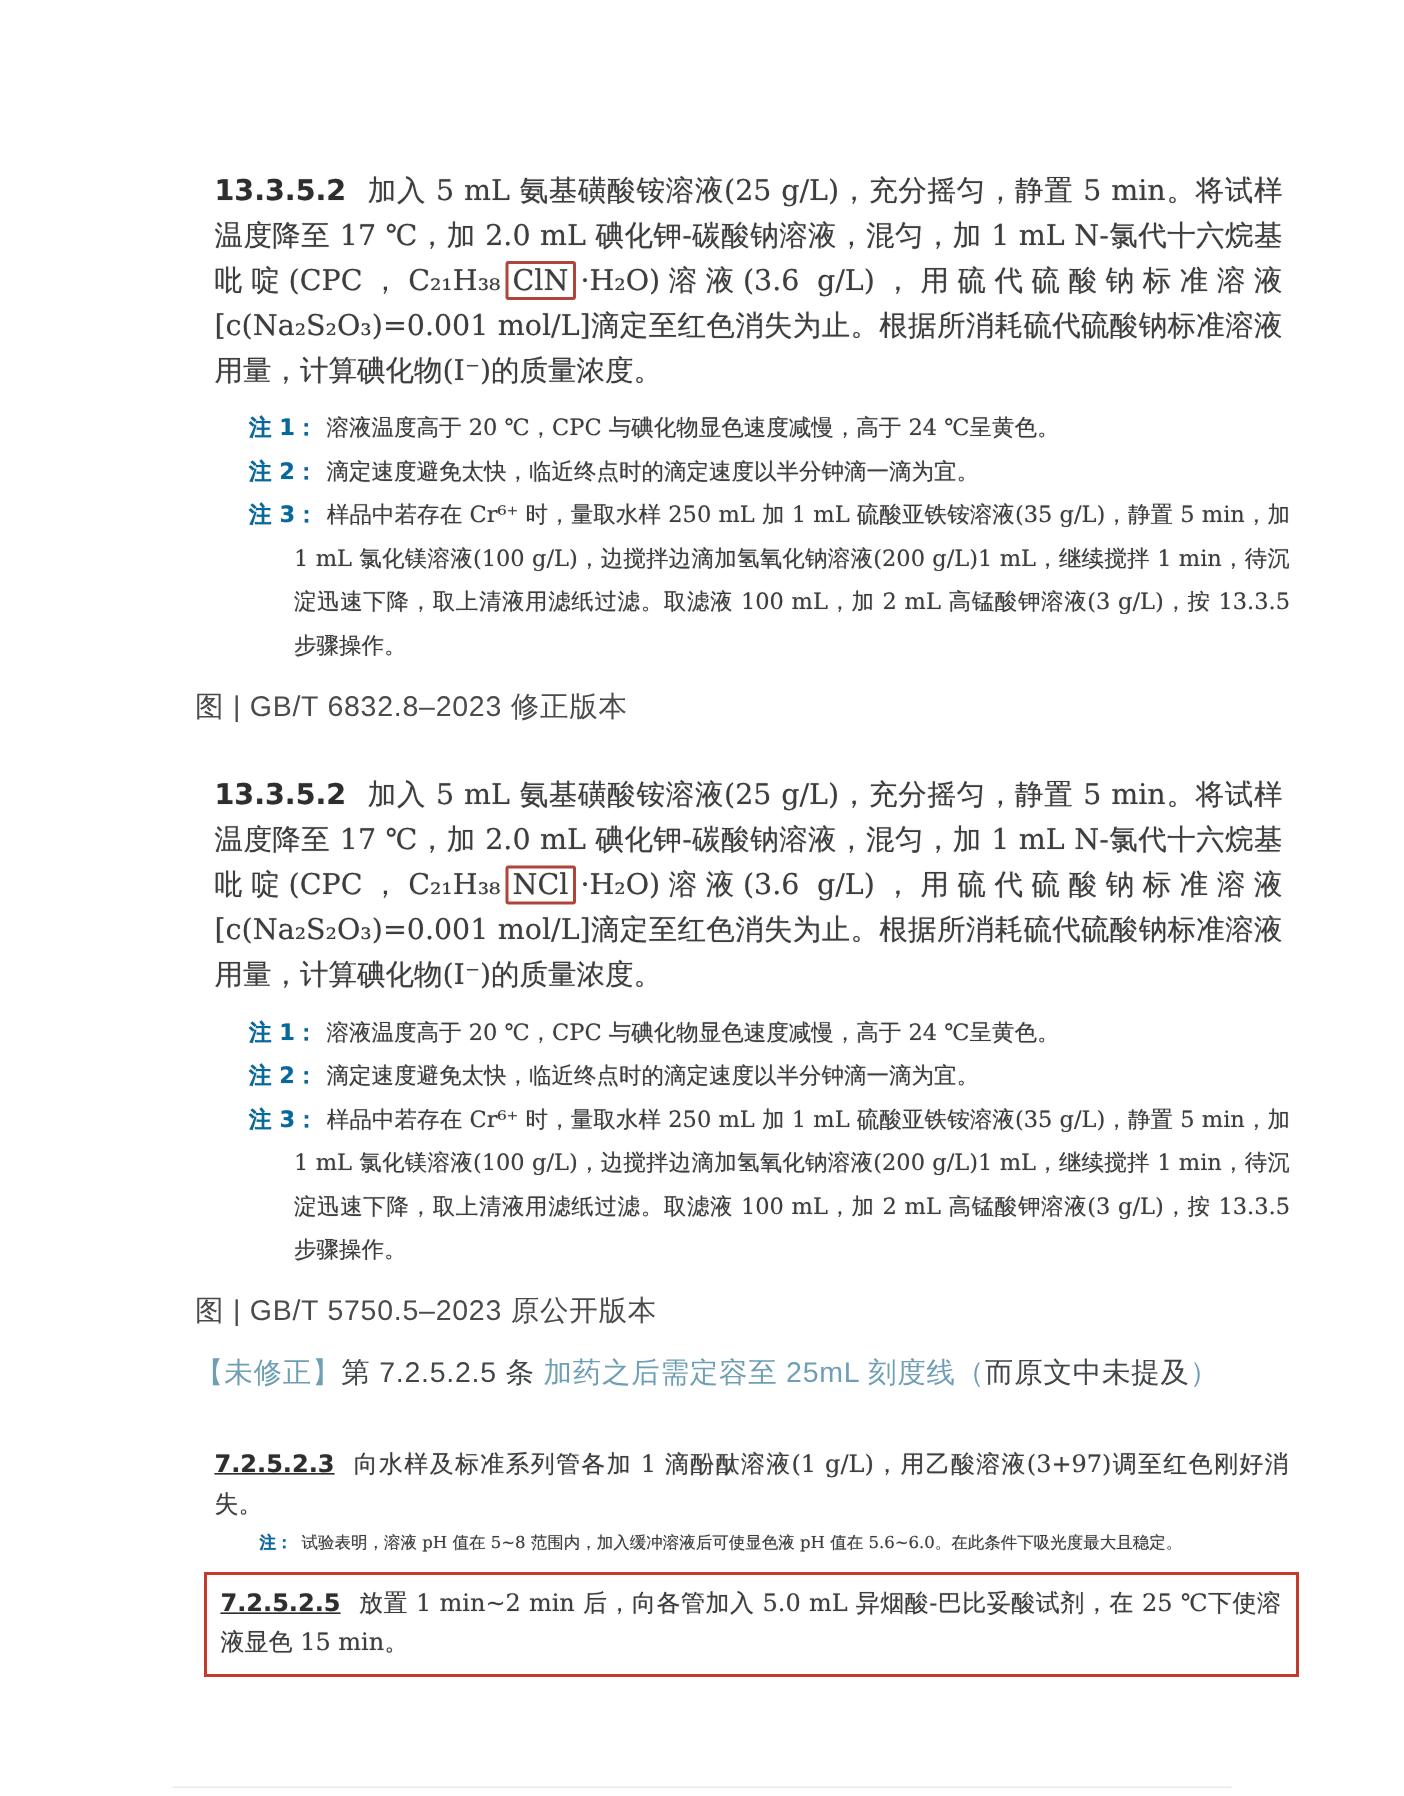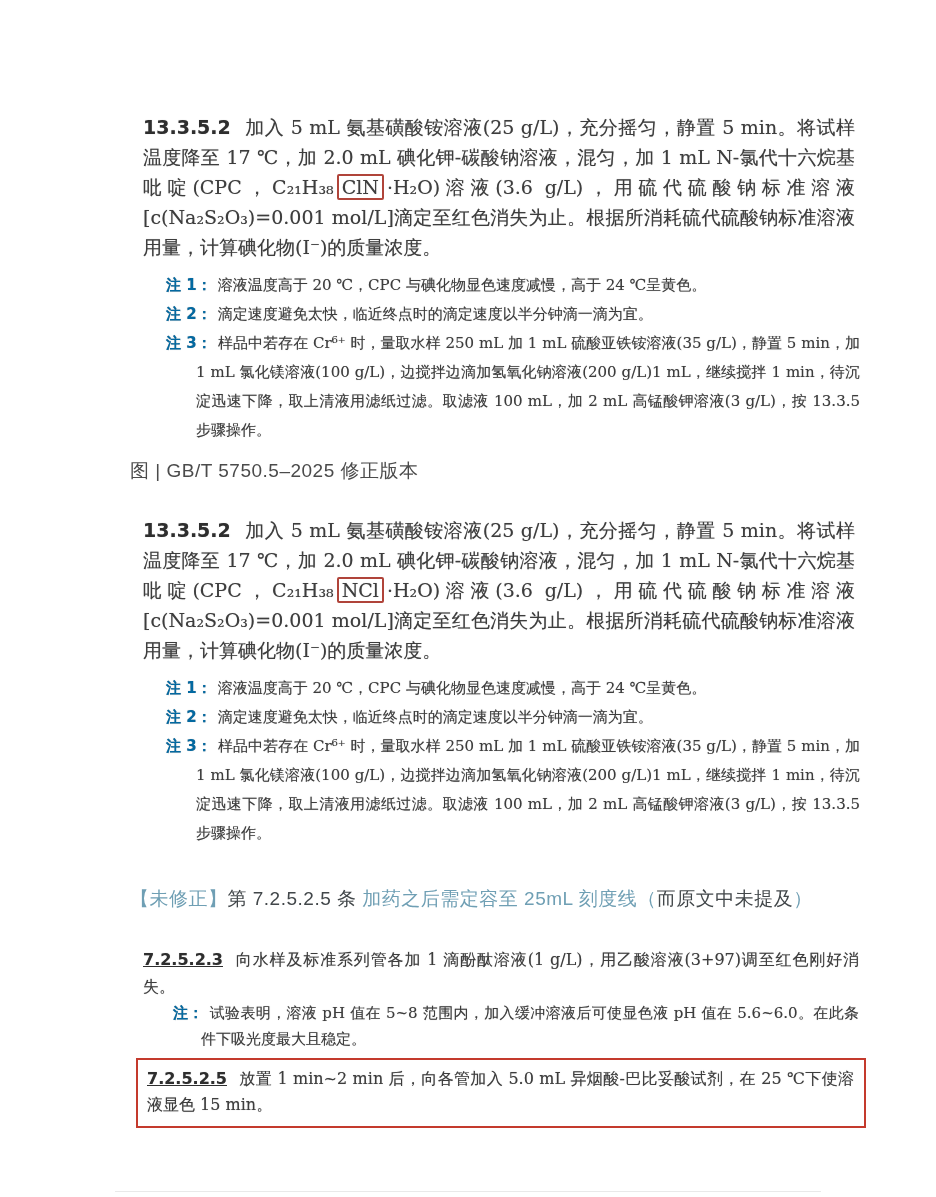--- a/index.html
+++ b/index.html
@@ -65,21 +65,21 @@
   }
   
   .caption {
     margin-top: 13px;
     font-size: 19px;
     color: #4b4b4b;
     letter-spacing: 0.5px;
   }
   
   .anno {
-    margin-top: 38px;
+    margin-top: 15px;
     font-size: 19px;
     color: #42474a;
     letter-spacing: 0.5px;
   }
   .teal { color: #6f9fb4; }
   .dark { color: #42474a; }
   
   .sec-block {
     margin-top: 34px;
     margin-left: 13px;
@@ -91,21 +91,21 @@
   .sec-line { margin-top: 2px; }
   .sec-clause {
     font-family: "DejaVu Sans", "Liberation Sans", sans-serif;
     font-weight: bold;
     color: #2e2e2e;
     margin-right: 12px;
     text-decoration: underline;
   }
   .sec-note {
     margin-left: 30px;
-    font-size: 15px;
+    font-size: 11px;
     line-height: 26px;
     padding-left: 28px;
     text-indent: -28px;
   }
   .red-frame {
     margin-top: 6px;
     margin-left: -7px;
     width: 730px;
     border: 2px solid #c43a2d;
     padding: 6px 10px 8px 9px;
@@ -128,30 +128,31 @@
   <div class="content">
 
     <section class="scan">
       <p class="scan-para"><span class="clause-num">13.3.5.2</span><span>加入 5 mL 氨基磺酸铵溶液(25 g/L)，充分摇匀，静置 5 min。将试样温度降至 17 ℃，加 2.0 mL 碘化钾-碳酸钠溶液，混匀，加 1 mL N-氯代十六烷基吡啶(CPC，C₂₁H₃₈</span><span class="inline-redbox">ClN</span><span>·H₂O)溶液(3.6 g/L)，用硫代硫酸钠标准溶液[c(Na₂S₂O₃)=0.001 mol/L]滴定至红色消失为止。根据所消耗硫代硫酸钠标准溶液用量，计算碘化物(I⁻)的质量浓度。</span></p>
       <div class="scan-notes">
         <div class="scan-note"><span class="note-label">注 1：</span><span>溶液温度高于 20 ℃，CPC 与碘化物显色速度减慢，高于 24 ℃呈黄色。</span></div>
         <div class="scan-note"><span class="note-label">注 2：</span><span>滴定速度避免太快，临近终点时的滴定速度以半分钟滴一滴为宜。</span></div>
         <div class="scan-note"><span class="note-label">注 3：</span><span>样品中若存在 Cr⁶⁺ 时，量取水样 250 mL 加 1 mL 硫酸亚铁铵溶液(35 g/L)，静置 5 min，加 1 mL 氯化镁溶液(100 g/L)，边搅拌边滴加氢氧化钠溶液(200 g/L)1 mL，继续搅拌 1 min，待沉淀迅速下降，取上清液用滤纸过滤。取滤液 100 mL，加 2 mL 高锰酸钾溶液(3 g/L)，按 13.3.5 步骤操作。</span></div>
       </div>
     </section>
-    <p class="caption">图 | GB/T 5750.5–2025 修正版本</p>
+    <p class="caption">图 | GB/T 6832.8–2023 修正版本</p>
 
     <section class="scan block-gap-lg">
       <p class="scan-para"><span class="clause-num">13.3.5.2</span><span>加入 5 mL 氨基磺酸铵溶液(25 g/L)，充分摇匀，静置 5 min。将试样温度降至 17 ℃，加 2.0 mL 碘化钾-碳酸钠溶液，混匀，加 1 mL N-氯代十六烷基吡啶(CPC，C₂₁H₃₈</span><span class="inline-redbox">NCl</span><span>·H₂O)溶液(3.6 g/L)，用硫代硫酸钠标准溶液[c(Na₂S₂O₃)=0.001 mol/L]滴定至红色消失为止。根据所消耗硫代硫酸钠标准溶液用量，计算碘化物(I⁻)的质量浓度。</span></p>
       <div class="scan-notes">
         <div class="scan-note"><span class="note-label">注 1：</span><span>溶液温度高于 20 ℃，CPC 与碘化物显色速度减慢，高于 24 ℃呈黄色。</span></div>
         <div class="scan-note"><span class="note-label">注 2：</span><span>滴定速度避免太快，临近终点时的滴定速度以半分钟滴一滴为宜。</span></div>
         <div class="scan-note"><span class="note-label">注 3：</span><span>样品中若存在 Cr⁶⁺ 时，量取水样 250 mL 加 1 mL 硫酸亚铁铵溶液(35 g/L)，静置 5 min，加 1 mL 氯化镁溶液(100 g/L)，边搅拌边滴加氢氧化钠溶液(200 g/L)1 mL，继续搅拌 1 min，待沉淀迅速下降，取上清液用滤纸过滤。取滤液 100 mL，加 2 mL 高锰酸钾溶液(3 g/L)，按 13.3.5 步骤操作。</span></div>
       </div>
     </section>
+    <p class="caption">图 | GB/T 5750.5–2023 原公开版本</p>
 
     <p class="anno"><span class="teal">【未修正】</span><span class="dark">第 7.2.5.2.5 条 </span><span class="teal">加药之后需定容至 25mL 刻度线</span><span class="teal">（</span><span class="dark">而原文中未提及</span><span class="teal">）</span></p>
 
     <section class="scan sec-block">
       <div class="sec-line"><span class="sec-clause">7.2.5.2.3</span><span>向水样及标准系列管各加 1 滴酚酞溶液(1 g/L)，用乙酸溶液(3+97)调至红色刚好消失。</span></div>
       <div class="sec-note"><span class="note-label">注：</span><span>试验表明，溶液 pH 值在 5~8 范围内，加入缓冲溶液后可使显色液 pH 值在 5.6~6.0。在此条件下吸光度最大且稳定。</span></div>
 
       <div class="red-frame">
         <div class="body-line"><span class="sec-clause">7.2.5.2.5</span><span>放置 1 min~2 min 后，向各管加入 5.0 mL 异烟酸-巴比妥酸试剂，在 25 ℃下使溶液显色 15 min。</span></div>
 

